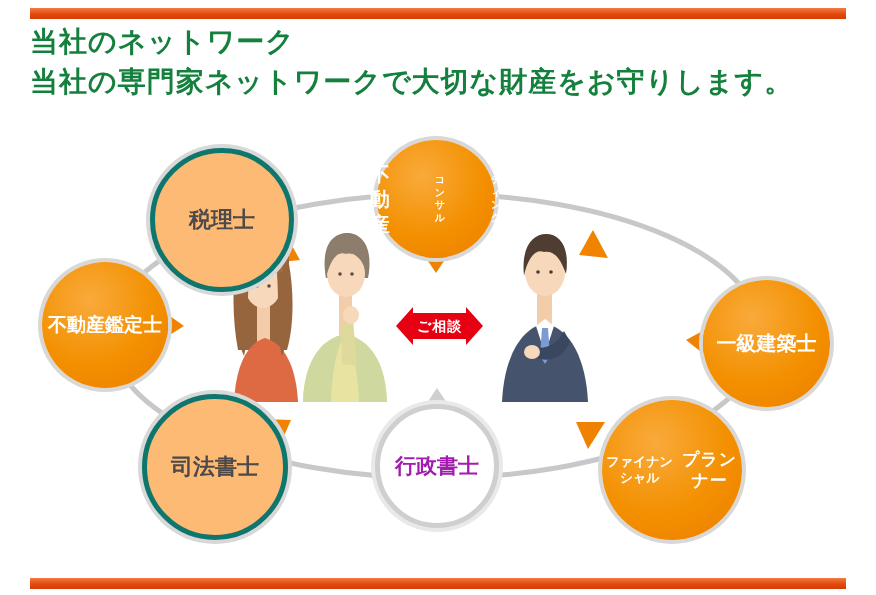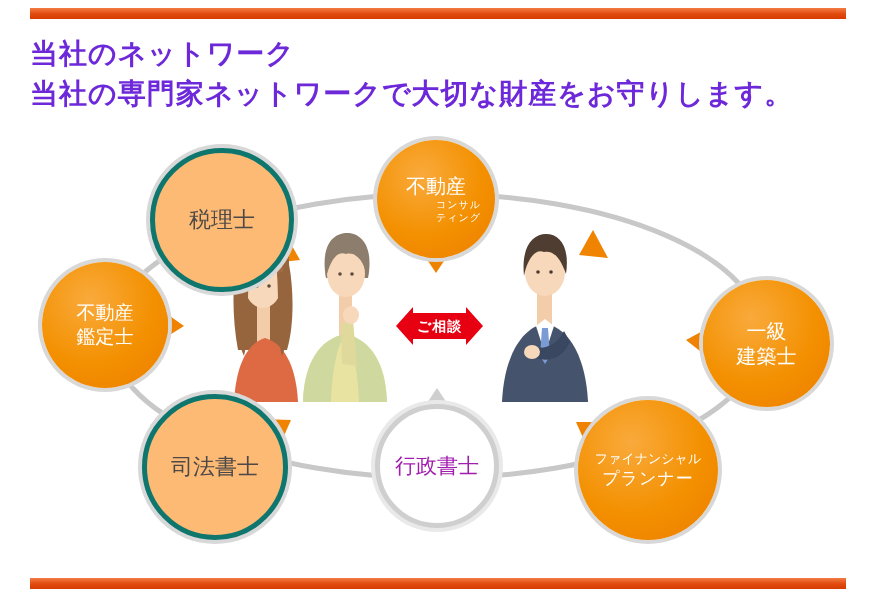--- a/index.html
+++ b/index.html
@@ -10,31 +10,31 @@
   }
   
   .bar {
     position:absolute; left:30px; width:816px; height:11px;
     background:linear-gradient(180deg,#f37b45 0%,#e14a0d 55%,#d63c03 100%);
   }
   .bar.top { top:8px; }
   .bar.bottom { top:578px; }
 
   
-  .titles { position:absolute; left:30px; top:34px; color:#6d28d9; font-weight:700; }
+  .titles { position:absolute; left:30px; top:22px; color:#15803d; font-weight:700; }
   .titles .tline { font-size:28px; line-height:40px; letter-spacing:1px; white-space:nowrap; }
 
   
   .diagram-svg { position:absolute; left:0; top:0; z-index:1; }
 
   
   .bubble {
     position:absolute; border-radius:50%; z-index:3;
-    display:flex; flex-direction:column; align-items:center; justify-content:center;
-    text-align:center; font-weight:400; line-height:1.25;
+    display:flex; align-items:center; justify-content:center;
+    text-align:center; font-weight:700; line-height:1.25;
   }
   .v-white {
     background:#fdba74; border:5px solid #0f766e; color:#4c4948;
     box-shadow:0 0 0 4px #d8d8d8;
   }
   .v-orange {
     background:radial-gradient(circle at 38% 30%, #f9aa3c 0%, #f39000 55%, #ed7d00 100%);
     color:#ffffff;
     box-shadow:0 0 0 4px #d8d8d8;
   }
@@ -44,21 +44,21 @@
   }
   .b-tax       { left:150px; top:148px; width:144px; height:144px; font-size:22px; }
   .b-consult   { left:377px; top:140px; width:118px; height:118px; }
   .b-consult .l1 { font-size:20px; }
   .b-consult .l2, .b-consult .l3 { font-size:10px; letter-spacing:1px;margin-left:45px; }
   .b-lawyer    { left:585px; top:145px; width:140px; height:140px; font-size:22px; }
   .b-appraiser { left:42px;  top:262px; width:126px; height:126px; font-size:19px; }
   .b-architect { left:703px; top:280px; width:127px; height:127px; font-size:20px; }
   .b-judicial  { left:142px; top:394px; width:146px; height:146px; font-size:22px; }
   .b-admin     { left:375px; top:404px; width:124px; height:124px; font-size:21px; }
-  .b-fp        { left:578px; top:400px; width:140px; height:140px; }
+  .b-fp        { left:602px; top:400px; width:140px; height:140px; }
   .b-fp .l1 { font-size:13px; }
   .b-fp .l2 { font-size:17px; letter-spacing:1px; }
 
   
   .consult {
     position:absolute; left:396px; top:307px; z-index:4;
     display:flex; align-items:center;
   }
   .consult .tri {
     width:0; height:0;

